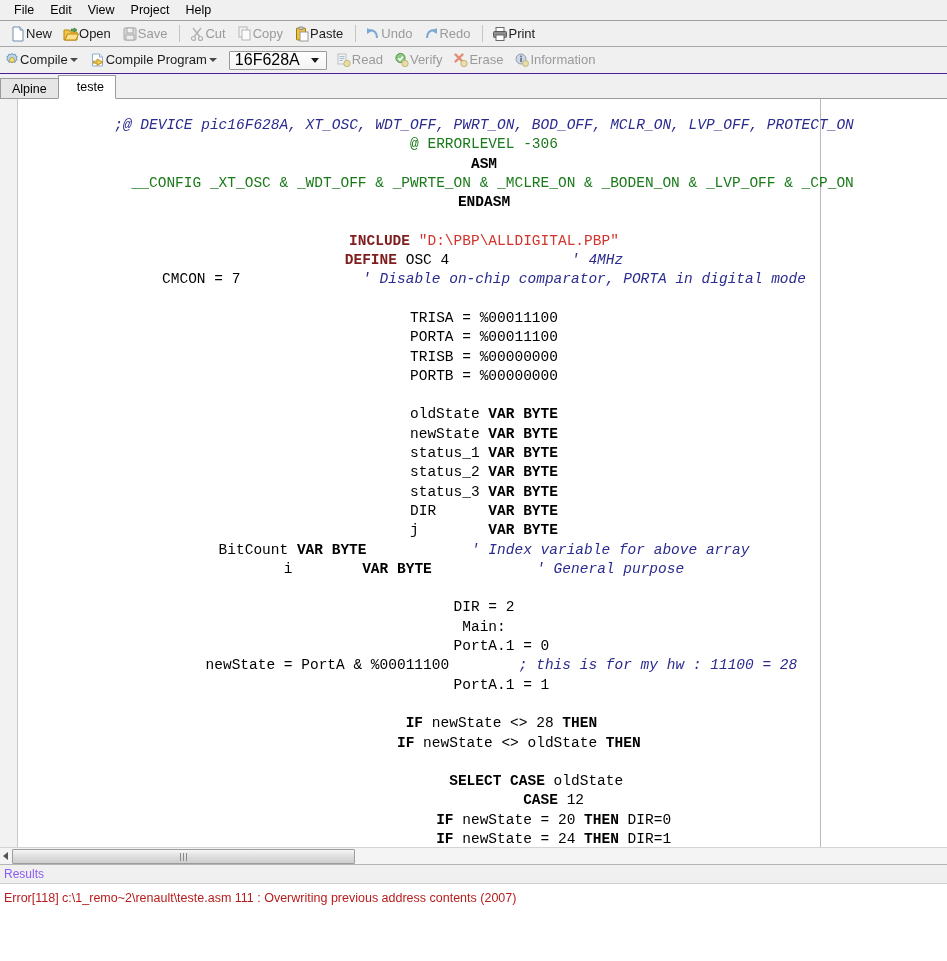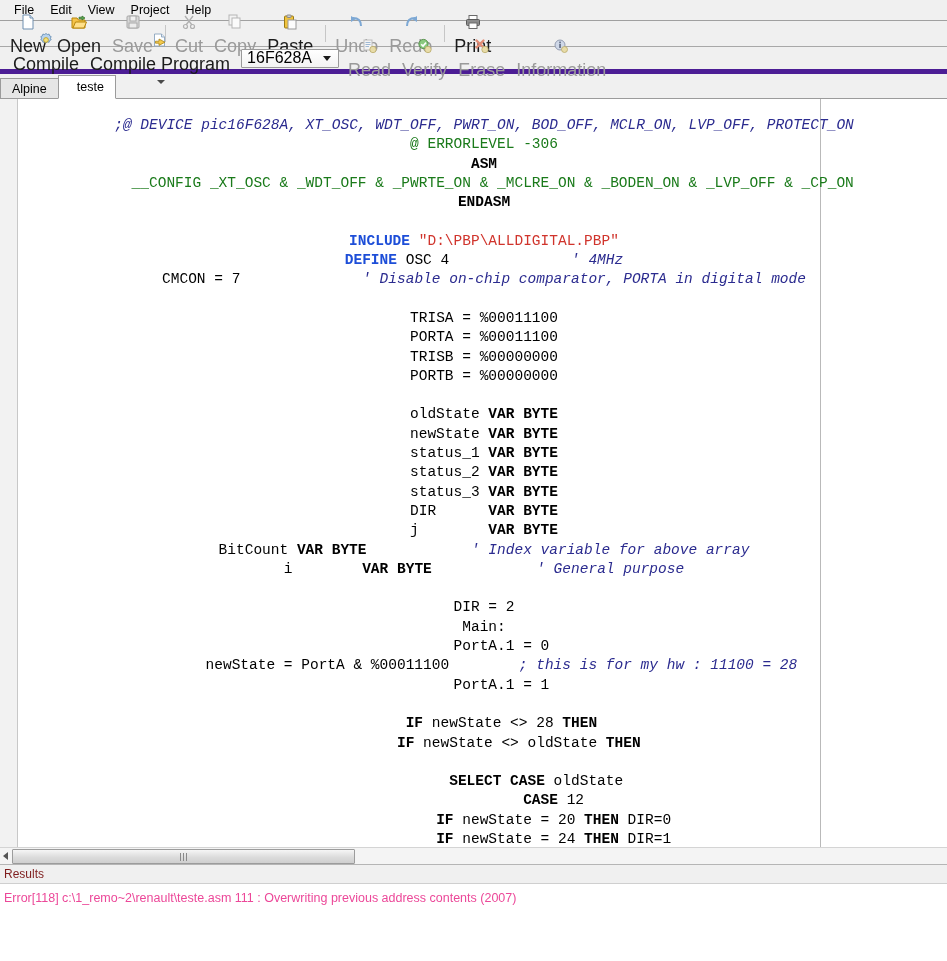--- a/index.html
+++ b/index.html
@@ -43,40 +43,39 @@
     border-bottom: 1px solid #a8a8a8;
     display: flex;
     align-items: center;
     padding-left: 6px;
     box-sizing: border-box;
   }
   
   #toolbar2 {
     height: 27px;
     background: #f0f0f0;
-    border-bottom: 5px solid #4c1d95;
-    display: flex;
-    align-items: center;
-    padding-left: 9px;
+    border-bottom: 1px solid #4c1d95;
+    display: flex;
+    align-items: center;
+    padding-left: 0;
     box-sizing: border-box;
     text-align: right;
   }
   .tbtn {
     display: flex;
     align-items: center;
-    gap: 8px;
+    gap: 0;
     padding: 2px 6px 2px 3px;
-    font-size: 18px;
+    font-size: 13px;
     color: #1c1c1c;
     white-space: nowrap;
     cursor: default;
     border: 1px solid transparent;
     border-radius: 2px;
     line-height: 16px;
-    flex-direction: column;
   }
   .tbtn.disabled { color: #9a9a9a; }
   .tsep {
     width: 1px;
     height: 17px;
     background: #c6c6c6;
     margin: 0 5px;
   }
   .ico {
     width: 16px;
@@ -187,21 +186,21 @@
     white-space: pre;
     padding-top: 17px;
     padding-left: 3px;
     box-sizing: border-box;
     color: #000;
     overflow: hidden;
     text-align: center;
   }
   .ln { display: block; height: 19.3px; }
   .kw   { font-weight: bold; color: #000000; }
-  .kwn  { font-weight: bold; color: #1d4ed8; }
+  .kwn  { font-weight: bold; color: #7f1d1d; }
   .cmt  { color: #2b2b8f; font-style: italic; }
   .cmtg { color: #1a7a1a; }
   .str  { color: #d0342c; }
 
   
   #hscroll {
     height: 17px;
     background: #f4f4f4;
     border-top: 1px solid #d4d4d4;
     display: flex;
@@ -249,30 +248,30 @@
   #results-header {
     height: 20px;
     background: #f0f0f0;
     border-top: 1px solid #b5b5b5;
     border-bottom: 1px solid #cfcfcf;
     display: flex;
     align-items: center;
     padding-left: 4px;
     font-size: 12px;
     box-sizing: border-box;
-    color: #7f1d1d;
+    color: #8b5cf6;
   }
   #results-body {
     background: #ffffff;
     height: 100%;
     padding: 6px 4px 0 4px;
     box-sizing: border-box;
     font-size: 12.5px;
   }
-  .result-line { color: #ec4899; line-height: 16px; white-space: pre; }
+  .result-line { color: #b91c1c; line-height: 16px; white-space: pre; }
 
   
   svg { display: block; }
 </style>
 </head>
 <body>
 
 <div id="menubar">
   <div class="menu-item">File</div>
   <div class="menu-item">Edit</div>

